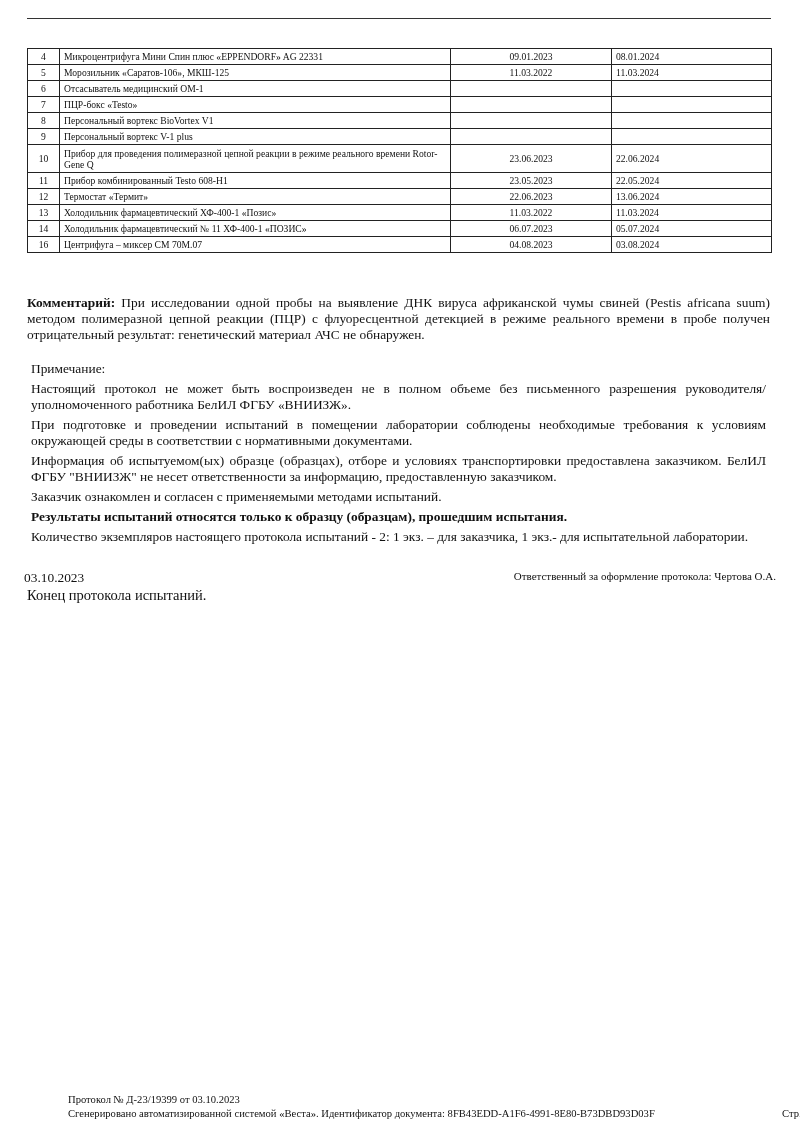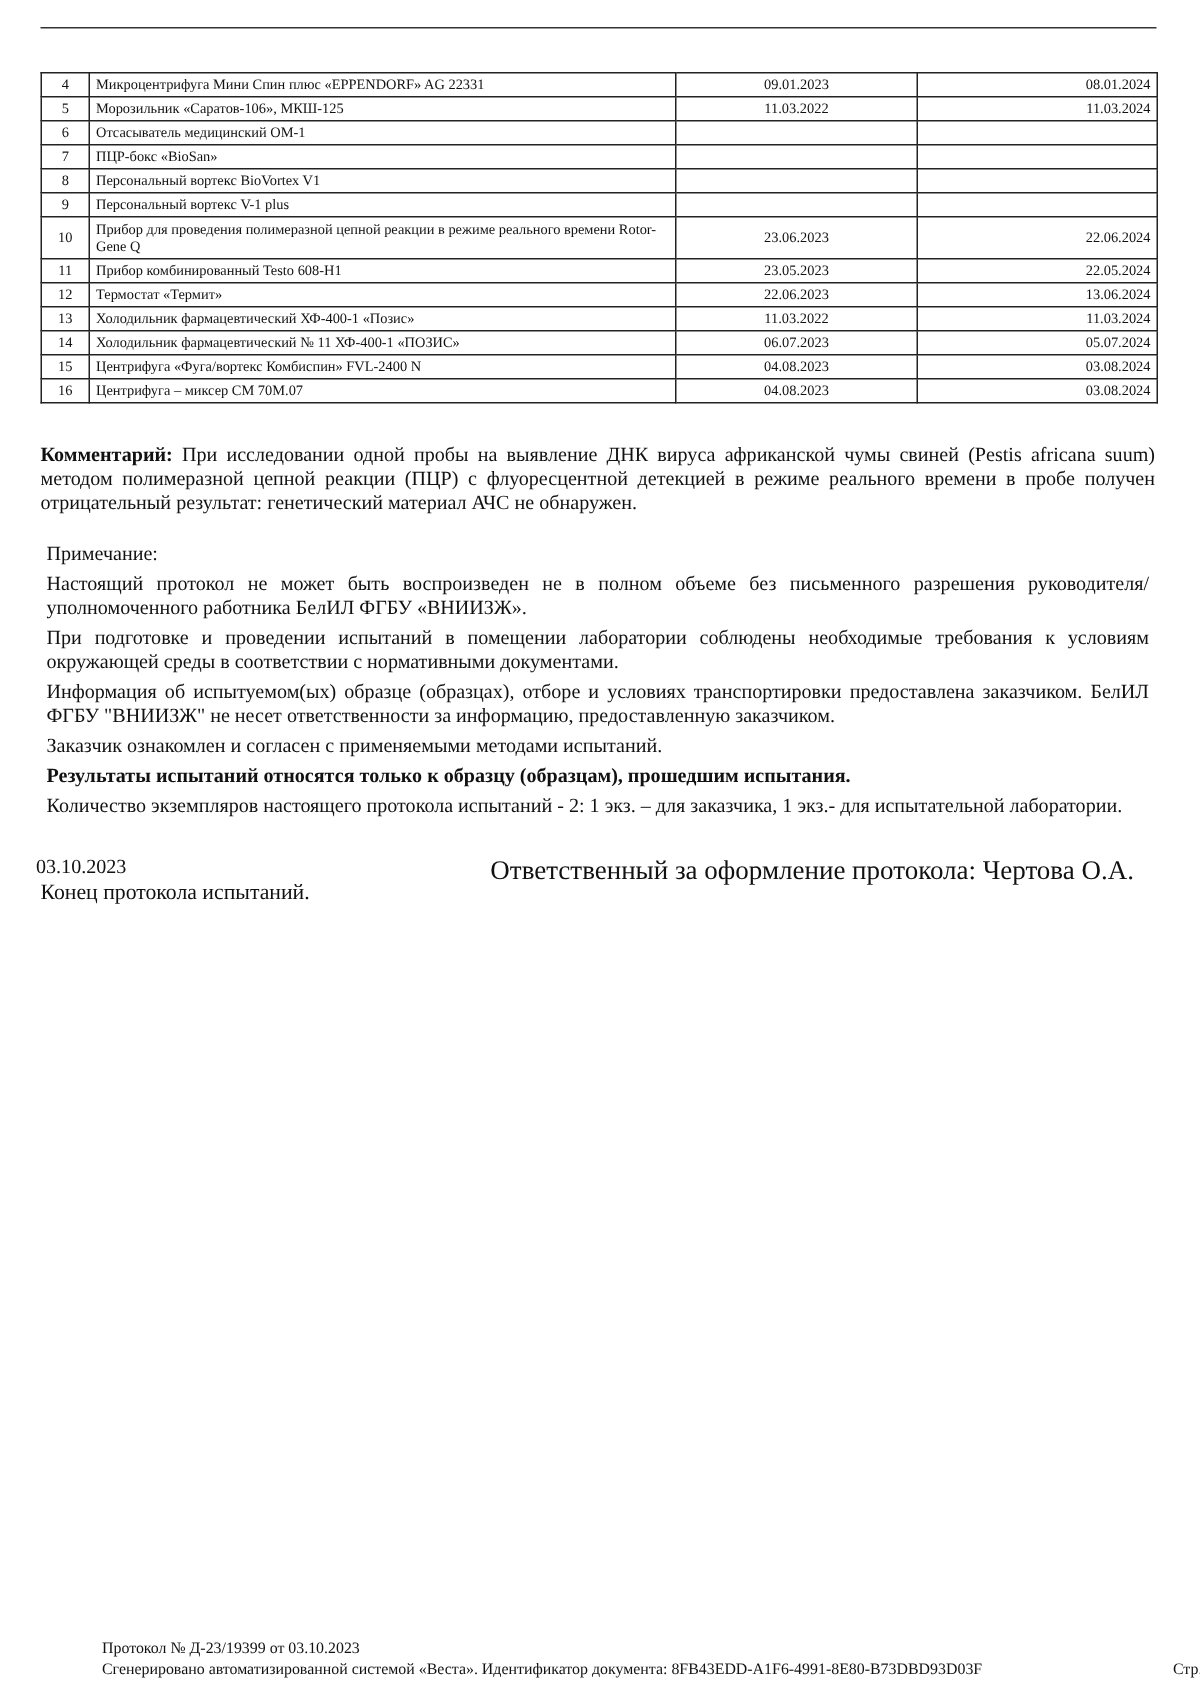--- a/index.html
+++ b/index.html
@@ -7,30 +7,30 @@
            font-family: "Liberation Serif", "DejaVu Serif", serif; color: #111; }
     .top-rule { position: absolute; left: 27px; top: 18px; width: 744px; height: 0;
                 border-top: 1.5px solid #333; }
     table.equip { position: absolute; left: 27px; top: 48px; width: 745px;
                   border-collapse: collapse; table-layout: fixed; font-size: 9.6px; }
     table.equip td { border: 1px solid #222; padding: 0 4px; height: 15px; line-height: 11px;
                      vertical-align: middle; }
     table.equip td.num { text-align: center; width: 23px; }
     table.equip td.name { width: 382px; }
     table.equip td.d1 { text-align: center; width: 152px; }
-    table.equip td.d2 { text-align: right; }
+    table.equip td.d2 { text-align: left; }
     table.equip tr.tall td { height: 27px; }
     .block { position: absolute; left: 27px; width: 743px; font-size: 13.4px; line-height: 16px; }
     .comment { top: 295px; }
     .notes { top: 357px; }
     .notes p { margin: 4px; }
     .just { text-align: justify; text-align-last: left; }
     .b { font-weight: bold; }
     .sign-date { position: absolute; left: 24px; top: 570px; font-size: 13.4px; }
-    .sign-resp { position: absolute; right: 44px; top: 570px; font-size: 18px; }
+    .sign-resp { position: absolute; right: 24px; top: 570px; font-size: 11px; }
     .end-text { position: absolute; left: 27px; top: 587px; font-size: 14.5px; }
     .footer { position: absolute; left: 20px; top: 1093px; width: 762px; font-size: 10.6px; line-height: 14px; margin-left: 48px; }
     .footer .row2 { display: flex; justify-content: space-between; }
   </style>
 </head>
 <body>
 
 <div class="top-rule"></div>
 
 <table class="equip">
@@ -48,21 +48,21 @@
         <td class="d2">11.03.2024</td>
       </tr>
       <tr>
         <td class="num">6</td>
         <td class="name">Отсасыватель медицинский ОМ-1</td>
         <td class="d1"></td>
         <td class="d2"></td>
       </tr>
       <tr>
         <td class="num">7</td>
-        <td class="name">ПЦР-бокс «BioSan»</td>
+        <td class="name">ПЦР-бокс «Testo»</td>
         <td class="d1"></td>
         <td class="d2"></td>
       </tr>
       <tr>
         <td class="num">8</td>
         <td class="name">Персональный вортекс BioVortex V1</td>
         <td class="d1"></td>
         <td class="d2"></td>
       </tr>
       <tr>
@@ -95,26 +95,20 @@
         <td class="d1">11.03.2022</td>
         <td class="d2">11.03.2024</td>
       </tr>
       <tr>
         <td class="num">14</td>
         <td class="name">Холодильник фармацевтический № 11 ХФ-400-1 «ПОЗИС»</td>
         <td class="d1">06.07.2023</td>
         <td class="d2">05.07.2024</td>
       </tr>
       <tr>
-        <td class="num">15</td>
-        <td class="name">Центрифуга «Фуга/вортекс Комбиспин» FVL-2400 N</td>
-        <td class="d1">04.08.2023</td>
-        <td class="d2">03.08.2024</td>
-      </tr>
-      <tr>
         <td class="num">16</td>
         <td class="name">Центрифуга – миксер СМ 70М.07</td>
         <td class="d1">04.08.2023</td>
         <td class="d2">03.08.2024</td>
       </tr>
     </tbody>
 </table>
 
 <div class="block comment just">
   <span class="b">Комментарий:</span><span> При исследовании одной пробы на выявление ДНК вируса африканской чумы свиней (Pestis africana suum) методом полимеразной цепной реакции (ПЦР) с флуоресцентной детекцией в режиме реального времени в пробе получен отрицательный результат: генетический материал АЧС не обнаружен.</span>

